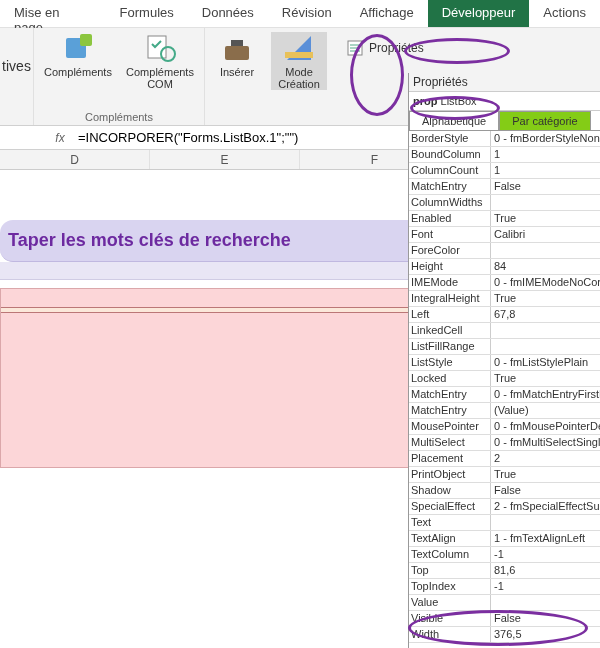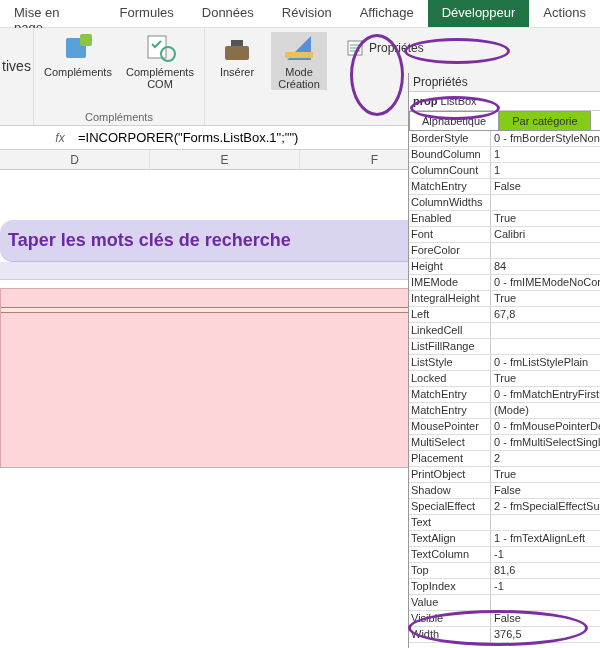--- a/index.html
+++ b/index.html
@@ -266,21 +266,21 @@
       </div>
       <div class="prow">
         <div class="pname">MatchEntry</div>
         <div class="pval">
           <span>0 - fmMatchEntryFirstLetter</span>
         </div>
       </div>
       <div class="prow">
         <div class="pname">MatchEntry</div>
         <div class="pval">
-          <span>(Mode)</span>
+          <span>(Value)</span>
         </div>
       </div>
       <div class="prow">
         <div class="pname">MousePointer</div>
         <div class="pval">
           <span>0 - fmMousePointerDefault</span>
         </div>
       </div>
       <div class="prow">
         <div class="pname">MultiSelect</div>

